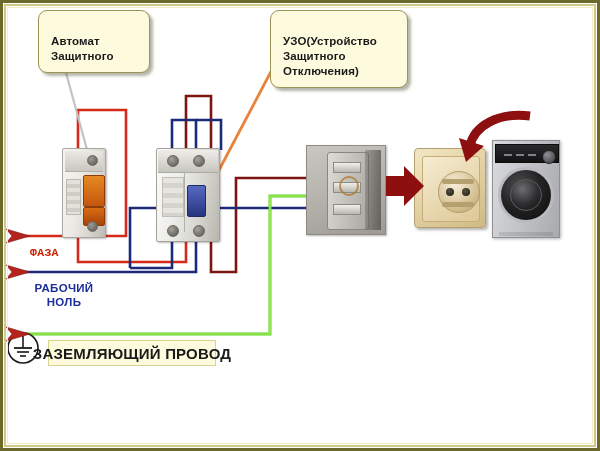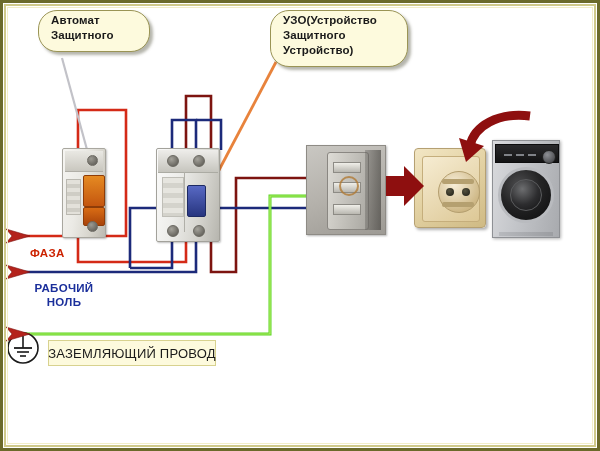--- a/index.html
+++ b/index.html
@@ -66,23 +66,23 @@
     left: 0; top: 0;
     width: 600px; height: 451px;
     z-index: 22;
   }
 
   
   .callout {
     position: absolute;
     background: #fdfadd;
     border: 1px solid #9a9455;
-    border-radius: 19px;
+    border-radius: 9px;
     box-shadow: 3px 3px 3px rgba(90,90,70,0.45);
-    padding: 2px 10px 8px 12px;
+    padding: 23px 10px 8px 12px;
     z-index: 30;
     box-sizing: border-box;
   }
   .callout .line {
     font-size: 11.5px;
     font-weight: bold;
     color: #1a1a1a;
     line-height: 15px;
     letter-spacing: 0.1px;
     white-space: nowrap;
@@ -96,38 +96,38 @@
     width: 168px; height: 26px;
     background: #fdfadd;
     border: 1px solid #d8d28f;
     z-index: 30;
     box-sizing: border-box;
     display: flex;
     align-items: center;
     justify-content: center;
   }
   #callout-ground .line {
-    font-size: 13px;
-    font-weight: normal;
+    font-size: 15px;
+    font-weight: bold;
     color: #1a1a1a;
     white-space: nowrap;
     letter-spacing: 0.2px;
     text-align: center;
   }
 
   
   .wlabel {
     position: absolute;
     font-size: 11.5px;
     font-weight: bold;
     z-index: 30;
     line-height: 14px;
     letter-spacing: 0.3px;
   }
-  #label-phase { left: 30px; top: 246px; color: #cc2200; }
+  #label-phase { left: 30px; top: 246px; color: #cc2200; font-family: Liberation Mono, monospace; }
   #label-neutral {
     left: 26px; top: 281px;
     color: #1b2f9b;
     text-align: center;
     width: 76px;
   }
 
   
 
   
@@ -511,21 +511,21 @@
   </svg>
 
   <div class="callout" id="callout-breaker">
     <div class="line">Автомат</div>
     <div class="line">Защитного</div>
   </div>
 
   <div class="callout" id="callout-rcd">
     <div class="line">УЗО(Устройство</div>
     <div class="line">Защитного</div>
-    <div class="line">Устройство)</div>
+    <div class="line">Отключения)</div>
   </div>
 
   <div id="callout-ground">
     <div class="line">ЗАЗЕМЛЯЮЩИЙ ПРОВОД</div>
   </div>
 
   <div class="wlabel" id="label-phase">ФАЗА</div>
   <div class="wlabel" id="label-neutral">
     <div>РАБОЧИЙ</div>
     <div>НОЛЬ</div>

